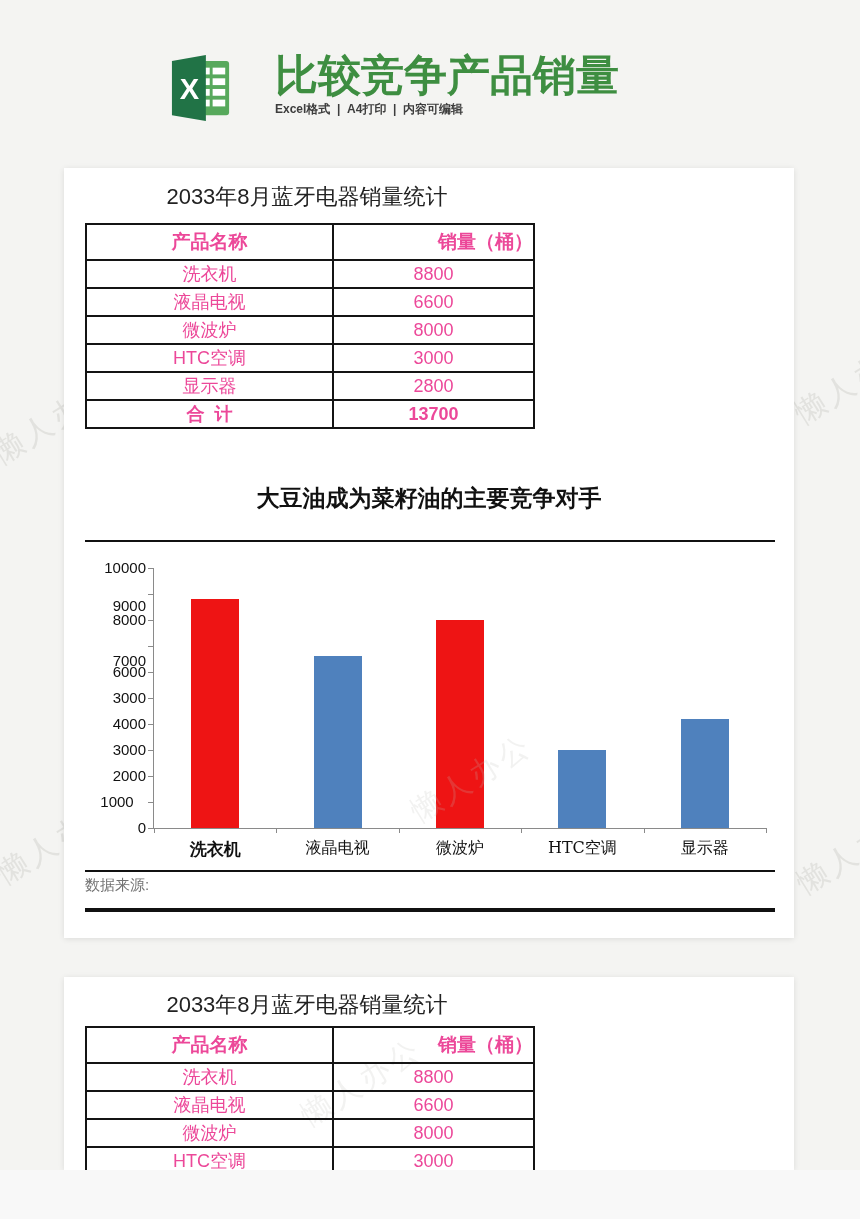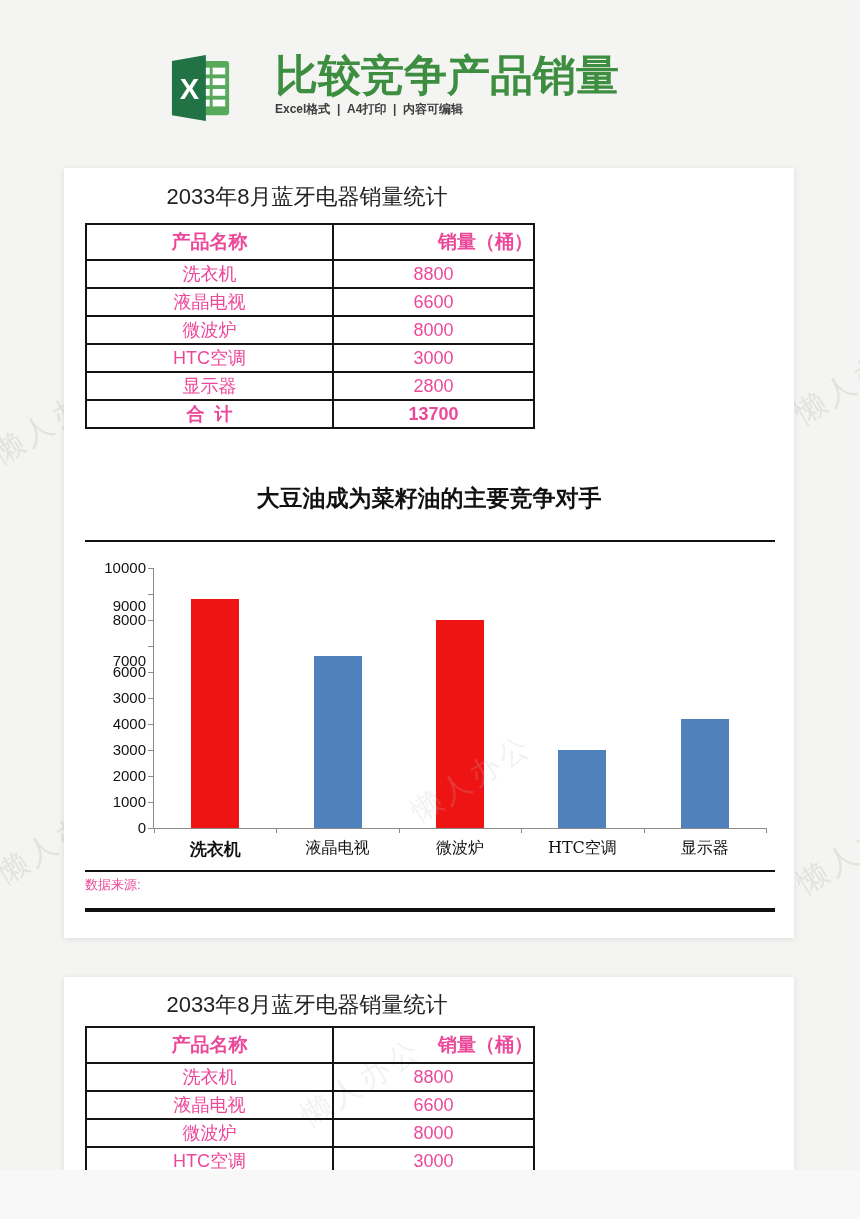--- a/index.html
+++ b/index.html
@@ -37,21 +37,21 @@
   .data-table .c2{width:199px;text-align:right;}
   .data-table tr.hdr td{height:34px;font-size:19px;font-weight:bold;}
   .data-table tr.row td{height:26px;font-size:18px;}
   .data-table tr.total td{height:26px;font-size:18px;font-weight:bold;white-space:pre;text-align:center;}
 
   .chart-title{position:absolute;top:315px;left:0;width:100%;text-align:center;
                font-size:23px;font-weight:bold;color:#111;}
   .rule-top{position:absolute;left:21px;top:372px;width:690px;height:2px;background:#111;}
   .rule-mid{position:absolute;left:21px;top:702px;width:690px;height:2px;background:#111;}
   .rule-bottom{position:absolute;left:21px;top:740px;width:690px;height:4px;background:#111;}
-  .source-label{position:absolute;left:21px;top:708px;font-size:13px;color:#ec4899;}
+  .source-label{position:absolute;left:21px;top:708px;font-size:15px;color:#737373;}
 
   
   .chart-wrap{position:absolute;left:89px;top:400px;width:612px;height:260px;
               border-left:1px solid #8a8a8a;border-bottom:1px solid #8a8a8a;
               display:flex;align-items:flex-end;}
   .slot{flex:1;display:flex;align-items:flex-end;justify-content:center;height:100%;}
   .bar{width:48px;}
   .ylab{position:absolute;left:-66px;width:58px;text-align:right;font-size:15px;color:#111;line-height:18px;}
   .ytick{position:absolute;left:-6px;width:6px;height:1px;background:#8a8a8a;}
   .xtick{position:absolute;width:1px;height:5px;background:#8a8a8a;top:260px;}
@@ -144,21 +144,21 @@
         <span class="ylab" style="top: 95px;">6000</span>
         <span class="ytick" style="top: 104px; background: rgb(138, 138, 138);"></span>
         <span class="ylab" style="top: 121px;">3000</span>
         <span class="ytick" style="top: 130px; background: rgb(138, 138, 138);"></span>
         <span class="ylab" style="top: 147px;">4000</span>
         <span class="ytick" style="top: 156px; background: rgb(138, 138, 138);"></span>
         <span class="ylab" style="top: 173px;">3000</span>
         <span class="ytick" style="top: 182px; background: rgb(138, 138, 138);"></span>
         <span class="ylab" style="top: 199px;">2000</span>
         <span class="ytick" style="top: 208px; background: rgb(138, 138, 138);"></span>
-        <span class="ylab" style="top: 225px;">1000</span>
+        <span class="ylab" style="top: 225px; text-align: center;">1000</span>
         <span class="ytick" style="top: 234px; background: rgb(138, 138, 138);"></span>
         <span class="ylab" style="top: 251px;">0</span>
         <span class="ytick" style="top: 260px; background: rgb(138, 138, 138);"></span>
         <div class="slot">
           <div class="bar" style="height: 228.8px; background: rgb(238, 20, 20);"></div>
         </div>
         <div class="slot">
           <div class="bar" style="height: 171.6px; background: rgb(79, 129, 189);"></div>
         </div>
         <div class="slot">

